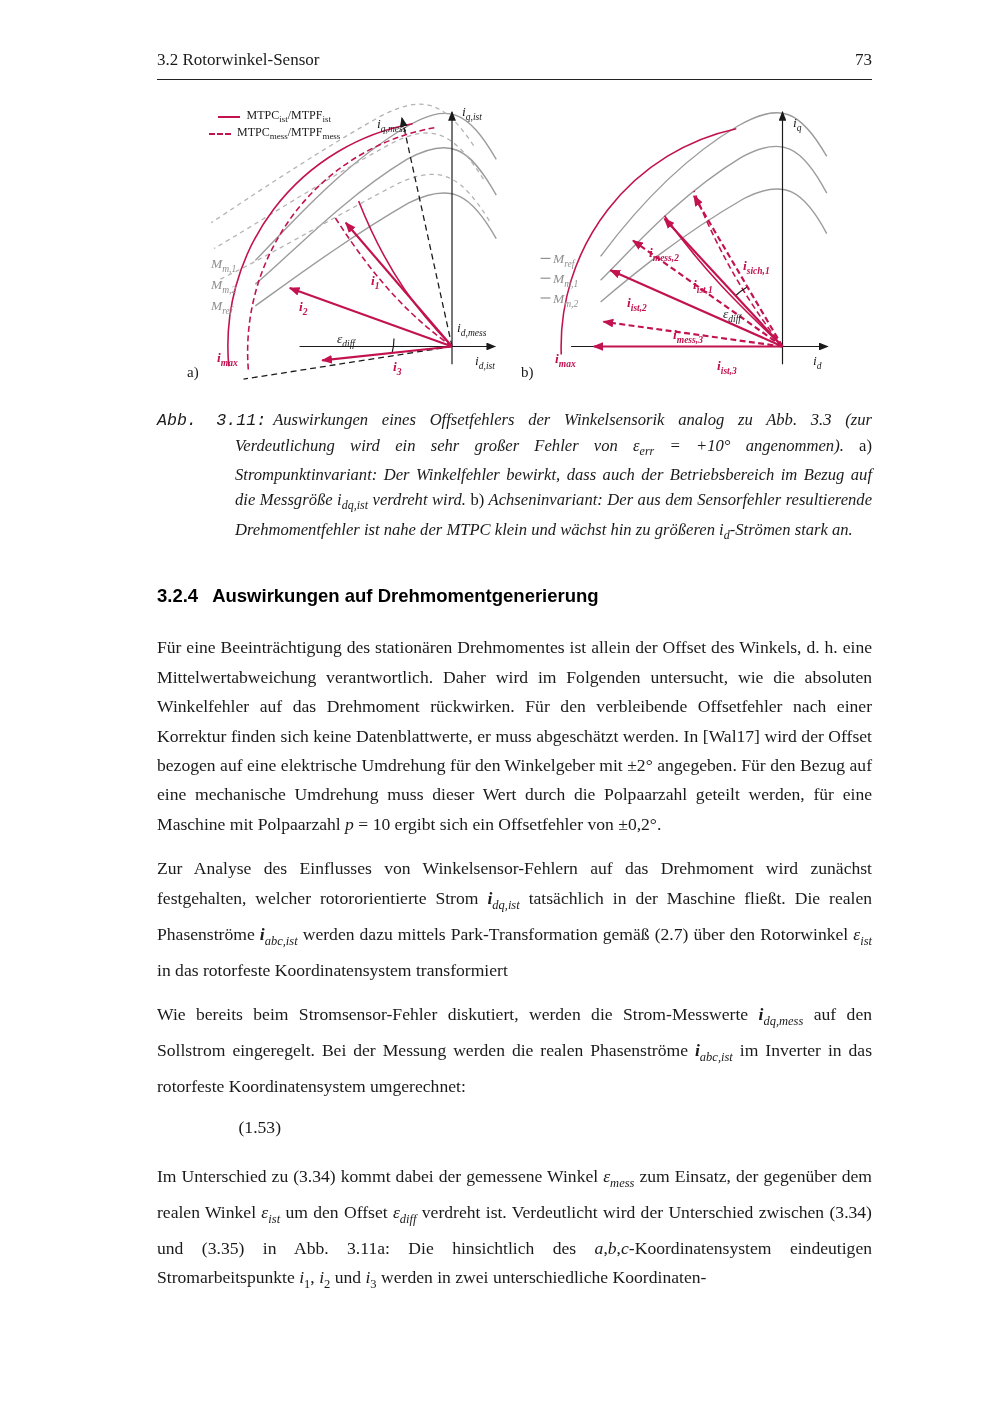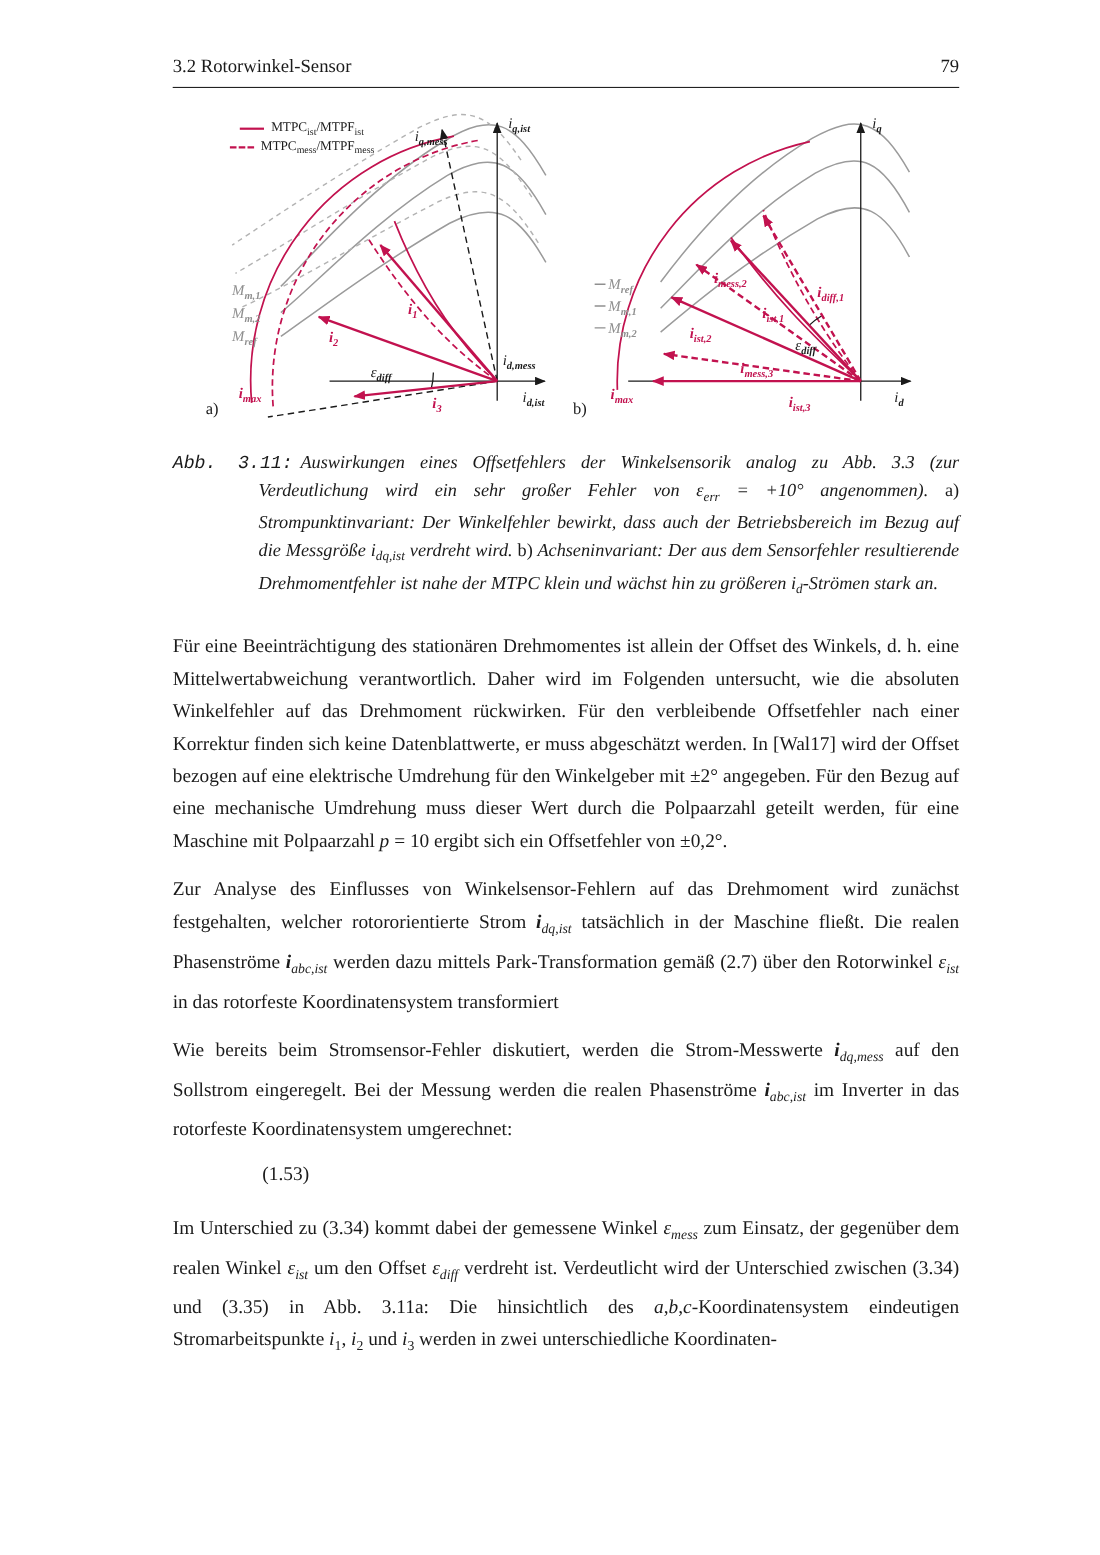--- a/index.html
+++ b/index.html
@@ -23,21 +23,21 @@
     font-size:17px;
   }
   
   .figure-row{display:flex;gap:6px;margin-top:22px;}
   .panel{position:relative;width:354px;height:292px;}
   .panel svg{position:absolute;left:0;top:0;}
   .plbl{
     position:absolute;font-style:italic;font-size:13.5px;line-height:1;
     color:var(--ink);white-space:nowrap;
   }
-  .plbl sub{font-size:9.5px;line-height:0;font-weight:bold;}
+  .plbl sub{font-size:9.5px;line-height:0;}
   .acc-lbl{color:var(--accent);font-weight:bold;}
   .gray-lbl{color:var(--gray_label);}
   .tag-lbl{font-style:normal;font-size:15px;}
   .legend{position:absolute;left:52px;top:6px;font-size:12px;font-style:normal;}
   .legend-row{display:flex;align-items:center;gap:6px;height:17px;justify-content:center;}
   .legend-line{display:inline-block;width:22px;height:0;}
   .legend-line.solid{border-top:2px solid var(--accent);}
   .legend-line.dashed{border-top:2px dashed var(--accent);}
   .legend-text sub{font-size:9px;}
   
@@ -77,21 +77,21 @@
   .eq-body sup{font-size:12.5px;}
   .eq-num{width:62px;text-align:right;font-size:17.6px;}
 </style>
 </head>
 <body>
 
 <div class="content">
 
   <div class="pagehead">
     <span>3.2 Rotorwinkel-Sensor</span>
-    <span>79</span>
+    <span>73</span>
   </div>
 
   <div class="figure-row">
 
     <div class="panel">
       <svg width="354" height="292" viewBox="0 0 360 295" preserveAspectRatio="none">
         <defs>
           <marker id="arA_k" viewBox="0 0 10 8" refX="9" refY="4" markerWidth="10" markerHeight="8" orient="auto" markerUnits="userSpaceOnUse">
               <path d="M0,0L10,4L0,8Z" fill="#1a1a1a"></path>
             </marker>
@@ -176,41 +176,44 @@
         <line class="axis" x1="55" y1="247" x2="316" y2="247" marker-end="url(#arB_k)"></line>
         <path class="axis" d="M 222,196 A 70 70 0 0 1 234,187"></path>
         <line class="acc arrow dash" x1="270" y1="247" x2="180" y2="95" marker-end="url(#arB_c)"></line>
         <line class="acc arrow dash" x1="270" y1="247" x2="118" y2="140" marker-end="url(#arB_c)"></line>
         <line class="acc arrow dash" x1="270" y1="247" x2="88" y2="222" marker-end="url(#arB_c)"></line>
         <line class="acc arrow" x1="270" y1="247" x2="150" y2="118" marker-end="url(#arB_c)"></line>
         <line class="acc arrow" x1="270" y1="247" x2="95" y2="170" marker-end="url(#arB_c)"></line>
         <line class="acc arrow" x1="270" y1="247" x2="78" y2="247" marker-end="url(#arB_c)"></line>
       </svg>
 
-      <span class="plbl" style="left:276px;top:3px">i<sub>q</sub></span>
+      <span class="plbl" style="left:276px;top:14px">i<sub>q</sub></span>
       <span class="plbl" style="left:296px;top:252px">i<sub>d</sub></span>
       <span class="plbl gray-lbl" style="left:36px;top:150px">M<sub>ref</sub></span>
       <span class="plbl gray-lbl" style="left:36px;top:170px">M<sub>m,1</sub></span>
       <span class="plbl gray-lbl" style="left:36px;top:190px">M<sub>m,2</sub></span>
       <span class="plbl acc-lbl" style="left:132px;top:144px">i<sub>mess,2</sub></span>
-      <span class="plbl acc-lbl" style="left:226px;top:157px">i<sub>diff,1</sub></span>
+      <span class="plbl acc-lbl" style="left:226px;top:157px">i<sub>sich,1</sub></span>
       <span class="plbl acc-lbl" style="left:176px;top:176px">i<sub>ist,1</sub></span>
       <span class="plbl acc-lbl" style="left:110px;top:194px">i<sub>ist,2</sub></span>
       <span class="plbl" style="left:206px;top:205px">ε<sub>diff</sub></span>
       <span class="plbl acc-lbl" style="left:156px;top:226px">i<sub>mess,3</sub></span>
       <span class="plbl acc-lbl" style="left:200px;top:257px">i<sub>ist,3</sub></span>
       <span class="plbl acc-lbl" style="left:38px;top:250px">i<sub>max</sub></span>
       <span class="plbl tag-lbl" style="left:4px;top:263px">b)</span>
     </div>
   </div>
 
   <p class="caption">
     <span class="cap-tag">Abb. 3.11:</span><span>Auswirkungen eines Offsetfehlers der Winkelsensorik analog zu Abb. 3.3 (zur Verdeutlichung wird ein sehr großer Fehler von ε<sub>err</sub> = +10° angenommen). <span class="rm">a)</span> Strompunktinvariant: Der Winkelfehler bewirkt, dass auch der Betriebsbereich im Bezug auf die Messgröße i<sub>dq,ist</sub> verdreht wird. <span class="rm">b)</span> Achseninvariant: Der aus dem Sensorfehler resultierende Drehmomentfehler ist nahe der MTPC klein und wächst hin zu größeren i<sub>d</sub>-Strömen stark an.</span>
   </p>
 
+  <h2 class="sec-head">
+    <span class="sec-num">3.2.4</span><span>Auswirkungen auf Drehmomentgenerierung</span>
+  </h2>
 
   <div class="bodytext">
     <p>Für eine Beeinträchtigung des stationären Drehmomentes ist allein der Offset des Winkels, d. h. eine Mittelwertabweichung verantwortlich. Daher wird im Folgenden untersucht, wie die absoluten Winkelfehler auf das Drehmoment rückwirken. Für den verbleibende Offsetfehler nach einer Korrektur finden sich keine Datenblattwerte, er muss abgeschätzt werden. In [Wal17] wird der Offset bezogen auf eine elektrische Umdrehung für den Winkelgeber mit ±2° angegeben. Für den Bezug auf eine mechanische Umdrehung muss dieser Wert durch die Polpaarzahl geteilt werden, für eine Maschine mit Polpaarzahl <i>p</i> = 10 ergibt sich ein Offsetfehler von ±0,2°.</p>
     <p>Zur Analyse des Einflusses von Winkelsensor-Fehlern auf das Drehmoment wird zunächst festgehalten, welcher rotororientierte Strom <b><i>i</i></b><sub><i>dq,ist</i></sub> tatsächlich in der Maschine fließt. Die realen Phasenströme <b><i>i</i></b><sub><i>abc,ist</i></sub> werden dazu mittels Park-Transformation gemäß (2.7) über den Rotorwinkel <i>ε</i><sub><i>ist</i></sub> in das rotorfeste Koordinatensystem transformiert</p>
 
 
     <p>Wie bereits beim Stromsensor-Fehler diskutiert, werden die Strom-Messwerte <b><i>i</i></b><sub><i>dq,mess</i></sub> auf den Sollstrom eingeregelt. Bei der Messung werden die realen Phasenströme <b><i>i</i></b><sub><i>abc,ist</i></sub> im Inverter in das rotorfeste Koordinatensystem umgerechnet:</p>
 
     <div class="equation">
       <span class="eq-spacer"></span>

